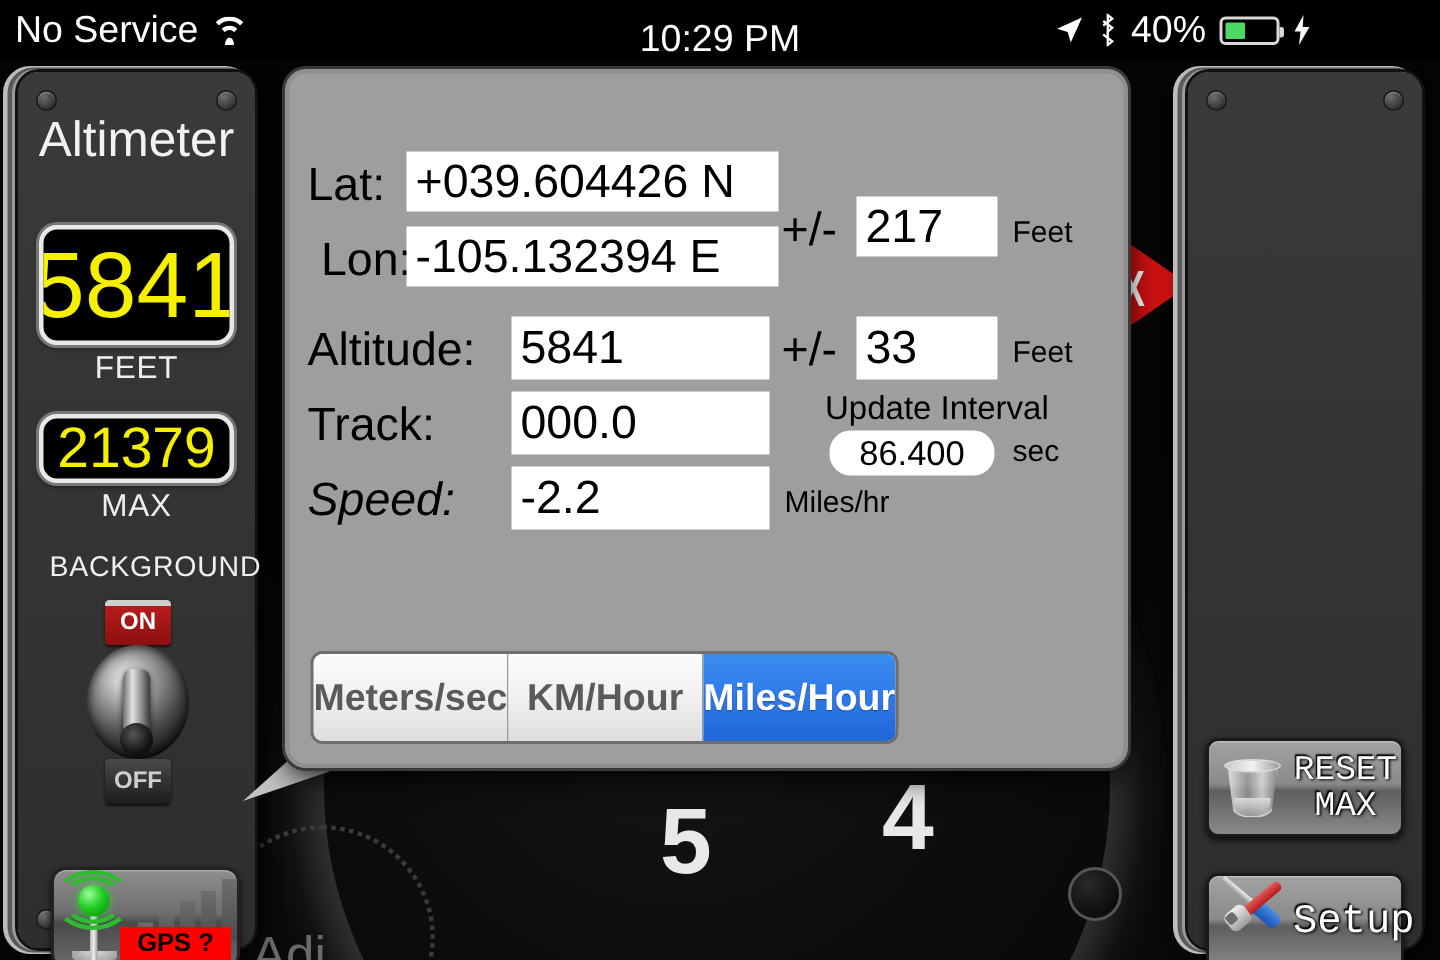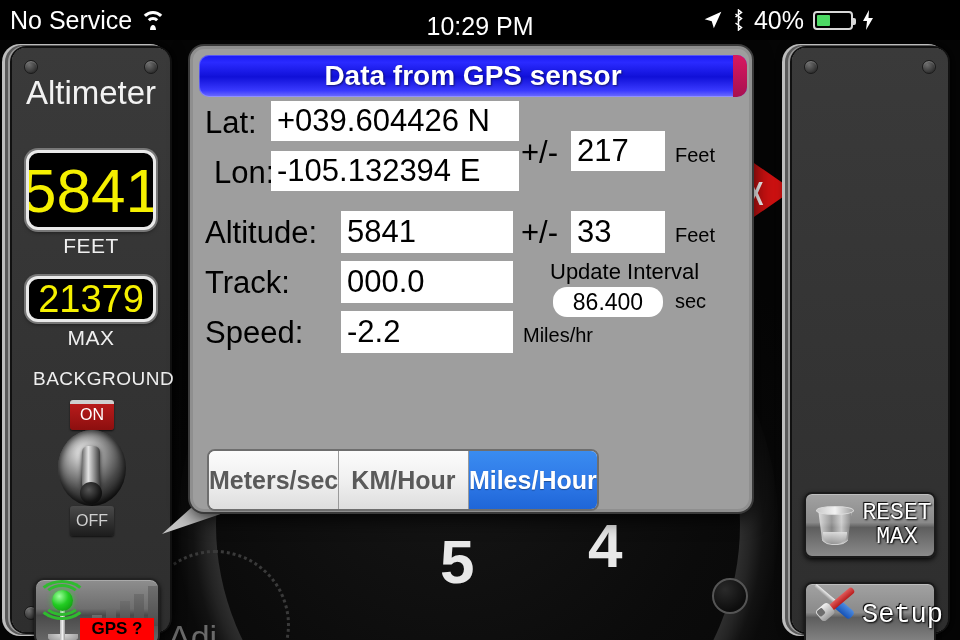--- a/index.html
+++ b/index.html
@@ -148,21 +148,21 @@
   #cap-bg   { top: 320px; font-size: 19px; padding-left: 21px; }
 
   
   #toggle {
     position:absolute; left: 44px; top: 352px; width: 72px; height: 136px;
   }
   .tg-plate {
     position:absolute; left: 14px; width: 44px; height: 30px;
     background: linear-gradient(180deg,#d8d8d8,#9a9a9a);
     border-radius: 3px; display:flex; align-items:center; justify-content:center;
-    font-size: 16px; font-weight:normal; color:#fff;
+    font-size: 16px; font-weight:bold; color:#fff;
     box-shadow: 0 1px 2px rgba(0,0,0,0.7);
   }
   .tg-on  { top: 0px; background: linear-gradient(180deg,#cfcfcf 0 4px, #b81b1b 4px, #8c0f0f 100%); }
   .tg-off { bottom: 0px; background: linear-gradient(180deg,#4a4a4a,#1c1c1c); color:#cfcfcf; }
   .tg-body {
     position:absolute; left: 2px; top: 30px; width: 68px; height: 76px;
     border-radius: 50%;
     background: radial-gradient(circle at 38% 30%, #f0f0f0 0%, #9a9a9a 28%, #4a4a4a 55%, #181818 78%, #0a0a0a 100%);
     box-shadow: inset 0 0 8px rgba(0,0,0,0.9);
   }
@@ -322,27 +322,27 @@
   #lbl-pm2 { left: 328px; top: 166px; }
   #fld-valt{ left: 378px; top: 162px; width: 94px; height: 42px; }
   #unit-alt{ left: 482px; top: 175px; }
 
   #lbl-trk { left: 12px;  top: 216px; }
   #fld-trk { left: 148px; top: 212px; width: 172px; height: 42px; }
   #lbl-upd { left: 357px; top: 210px; font-size: 22px; }
   #fld-upd { left: 360px; top: 238px; width: 110px; height: 30px; font-size: 23px; justify-content:center;border-radius:14px; }
   #unit-upd{ left: 482px; top: 241px; }
 
-  #lbl-spd { left: 12px;  top: 266px; }
+  #lbl-spd { left: 12px;  top: 266px; font-style: italic; }
   #fld-spd { left: 148px; top: 262px; width: 172px; height: 42px; }
   #unit-spd{ left: 330px; top: 275px; }
 
   
   #segmented {
-    position:absolute; left: 14px; top: 400px; width: 392px; height: 62px;
+    position:absolute; left: 14px; top: 385px; width: 392px; height: 62px;
     border-radius: 8px; overflow:hidden;
     border: 2px solid #6e6e6e;
     background: linear-gradient(180deg,#fbfbfb,#dcdcdc);
     display:flex;
   }
   .seg {
     flex: 1; display:flex; align-items:center; justify-content:center;
     font-size: 25px; font-weight: bold; color: #5a5a5a;
     border-right: 1px solid #9a9a9a;
     background: linear-gradient(180deg,#fcfcfc 0%, #f0f0f0 50%, #dedede 100%);
@@ -467,24 +467,20 @@
             <div class="head"></div>
           </div>
       </div>
       <div class="btn-label">Setup</div>
     </div>
   </div>
 
   <div class="tail-shape"></div>
 
   <div id="dialog">
-    <div id="titlebar">
-      <span class="title-text">Data from GPS sensor</span>
-      <div class="title-accent"></div>
-    </div>
 
     <div id="lbl-lat" class="lbl">Lat:</div>
     <div id="fld-lat" class="field">+039.604426 N</div>
 
     <div id="lbl-lon" class="lbl">Lon:</div>
     <div id="fld-lon" class="field">-105.132394 E</div>
 
     <div id="lbl-pm1" class="lbl">+/-</div>
     <div id="fld-acc" class="field">217</div>
     <div id="unit-acc" class="unit">Feet</div>

